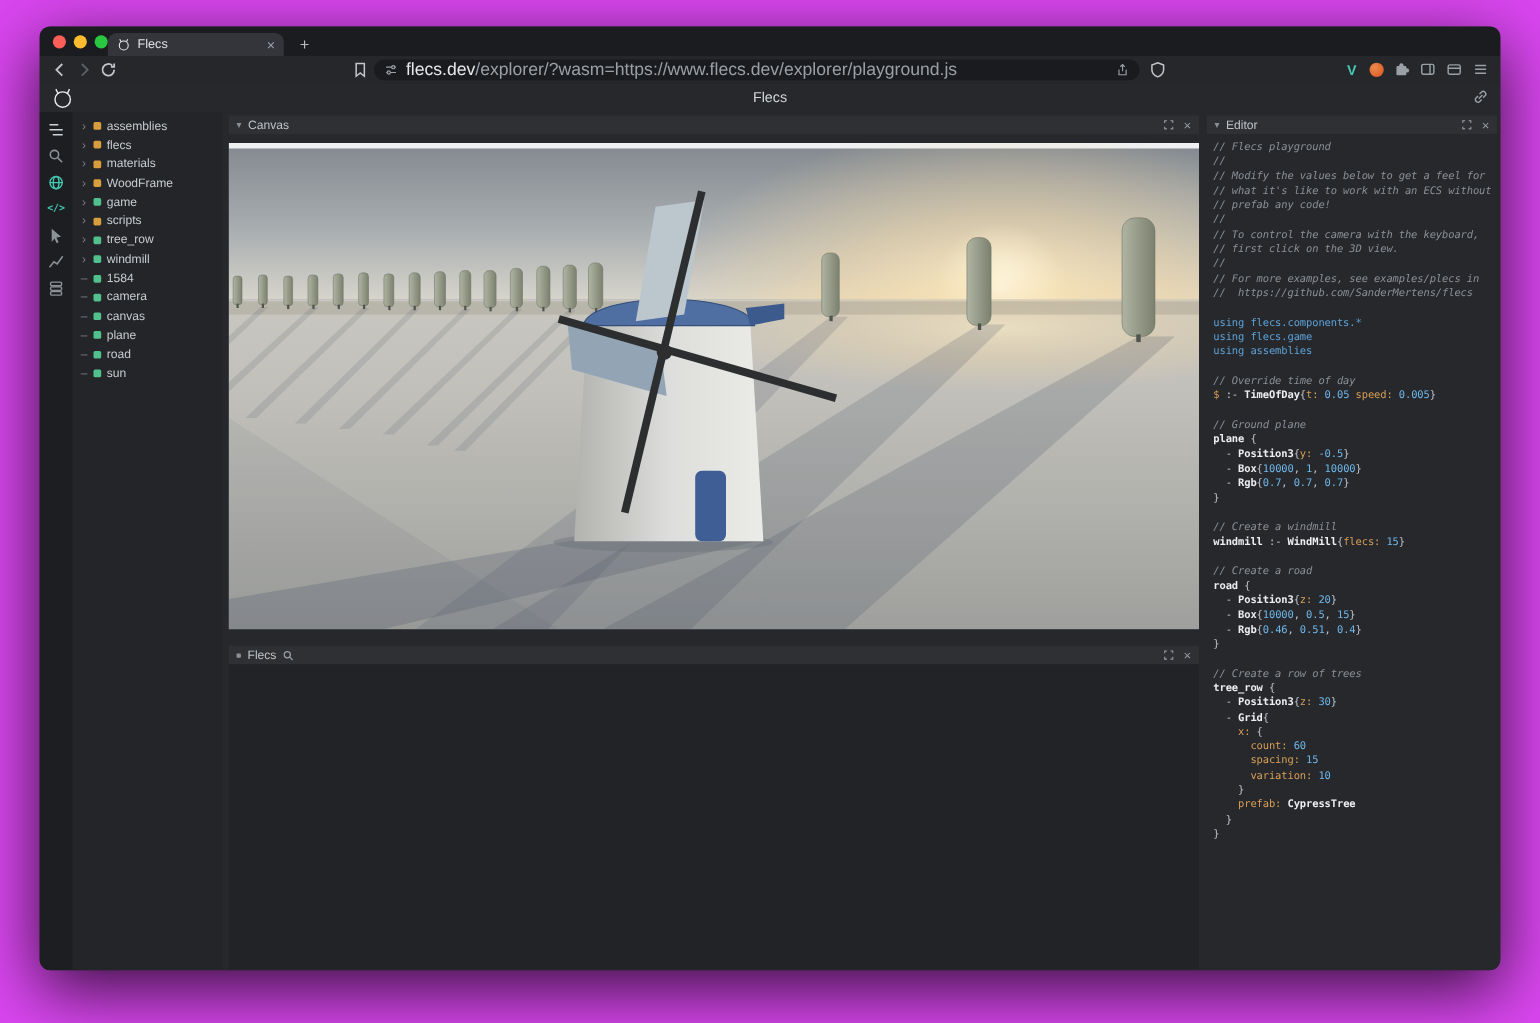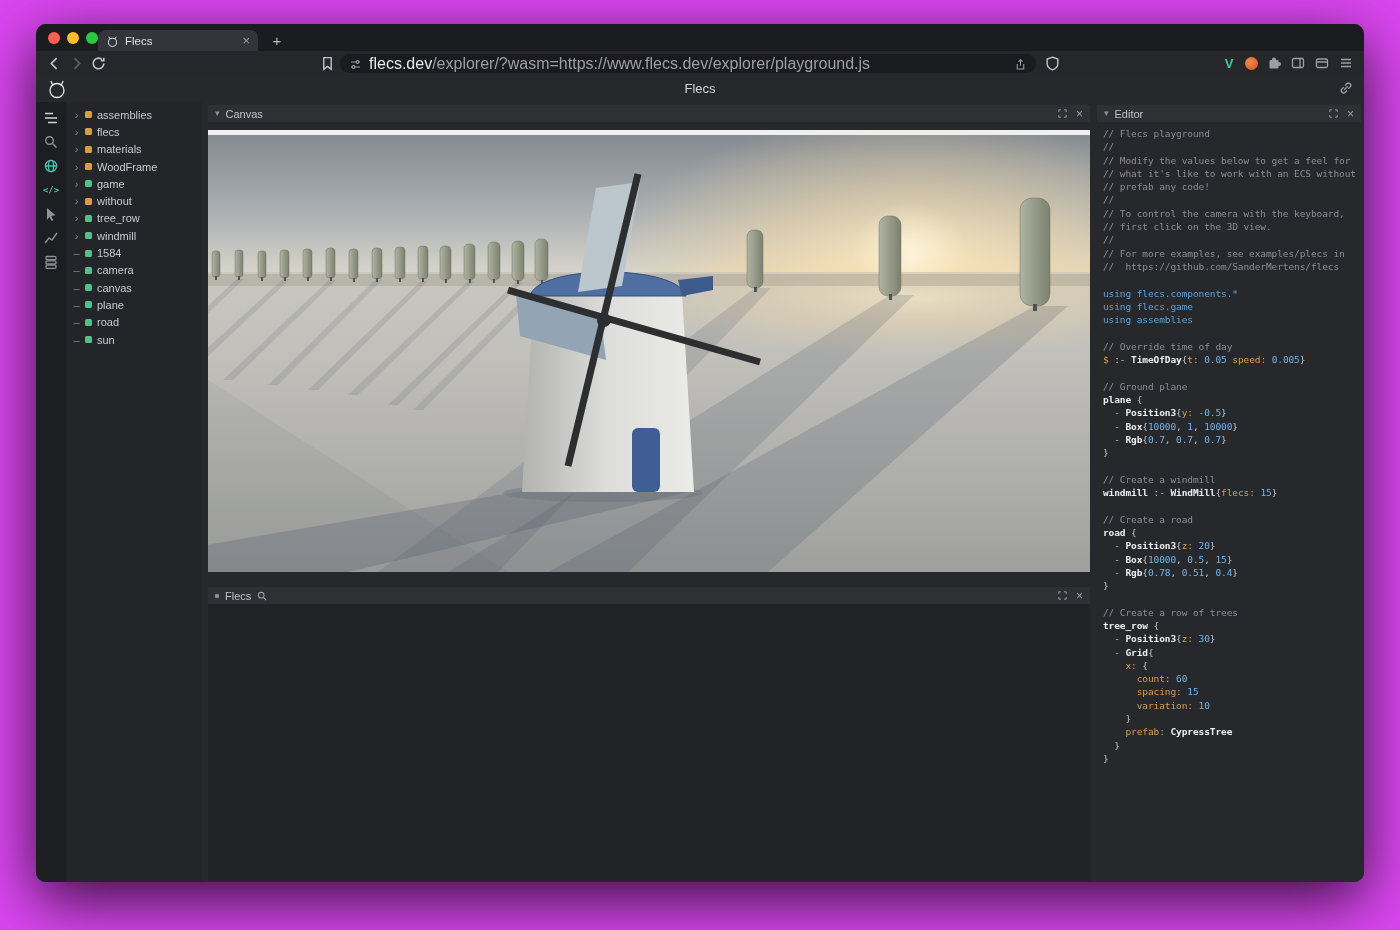--- a/index.html
+++ b/index.html
@@ -68,21 +68,21 @@
   .canvas-header{left:172px;top:3px;width:882px;}
   .canvas-body{position:absolute;left:172px;top:28px;width:882px;height:442px;background:#9aa0a6;overflow:hidden;}
   .canvas-body svg{display:block;}
 
   .search-header{left:172px;top:485px;width:882px;}
   .search-body{position:absolute;left:172px;top:502px;width:882px;bottom:1px;background:#212327;}
 
   .editor-header{left:1061px;top:3px;width:264px;}
   .editor-body{position:absolute;left:1061px;top:20px;width:264px;height:663px;background:#26282c;padding:5px 0 0 6px;box-sizing:border-box;overflow:hidden;}
   .code-line{font-family:"DejaVu Sans Mono",monospace;font-size:9.5px;letter-spacing:-0.1px;line-height:13.3px;height:13.3px;white-space:pre;color:#c2c6ca;}
-  .tok-cm{color:#8b9096;}
+  .tok-cm{color:#8b9096;font-style:italic;}
   .tok-kw,.tok-kwv{color:#5da2d8;}
   .tok-num{color:#6fb7ea;}
   .tok-key{color:#d99e57;}
   .tok-ent,.tok-comp{color:#eceef0;font-weight:bold;}
   .tok-pln{color:#c2c6ca;}
 </style>
 </head>
 <body>
 
 <div class="screen">
@@ -258,21 +258,21 @@
             <span>WoodFrame</span>
           </div>
           <div class="tree-row">
             <span class="tree-prefix">›</span>
             <span class="tree-square" style="background: rgb(82, 192, 140);"></span>
             <span>game</span>
           </div>
           <div class="tree-row">
             <span class="tree-prefix">›</span>
             <span class="tree-square" style="background: rgb(216, 158, 61);"></span>
-            <span>without</span>
+            <span>scripts</span>
           </div>
           <div class="tree-row">
             <span class="tree-prefix">›</span>
             <span class="tree-square" style="background: rgb(82, 192, 140);"></span>
             <span>tree_row</span>
           </div>
           <div class="tree-row">
             <span class="tree-prefix">›</span>
             <span class="tree-square" style="background: rgb(82, 192, 140);"></span>
             <span>windmill</span>
@@ -501,21 +501,21 @@
           <div class="code-line"><span class="tok-pln">  - </span><span class="tok-comp">Rgb</span><span class="tok-pln">{</span><span class="tok-num">0.7</span><span class="tok-pln">, </span><span class="tok-num">0.7</span><span class="tok-pln">, </span><span class="tok-num">0.7</span><span class="tok-pln">}</span></div>
           <div class="code-line"><span class="tok-pln">}</span></div>
           <div class="code-line">&nbsp;</div>
           <div class="code-line"><span class="tok-cm">// Create a windmill</span></div>
           <div class="code-line"><span class="tok-ent">windmill</span><span class="tok-pln"> :- </span><span class="tok-comp">WindMill</span><span class="tok-pln">{</span><span class="tok-key">flecs:</span><span class="tok-pln"> </span><span class="tok-num">15</span><span class="tok-pln">}</span></div>
           <div class="code-line">&nbsp;</div>
           <div class="code-line"><span class="tok-cm">// Create a road</span></div>
           <div class="code-line"><span class="tok-ent">road </span><span class="tok-pln">{</span></div>
           <div class="code-line"><span class="tok-pln">  - </span><span class="tok-comp">Position3</span><span class="tok-pln">{</span><span class="tok-key">z:</span><span class="tok-pln"> </span><span class="tok-num">20</span><span class="tok-pln">}</span></div>
           <div class="code-line"><span class="tok-pln">  - </span><span class="tok-comp">Box</span><span class="tok-pln">{</span><span class="tok-num">10000</span><span class="tok-pln">, </span><span class="tok-num">0.5</span><span class="tok-pln">, </span><span class="tok-num">15</span><span class="tok-pln">}</span></div>
-          <div class="code-line"><span class="tok-pln">  - </span><span class="tok-comp">Rgb</span><span class="tok-pln">{</span><span class="tok-num">0.78</span><span class="tok-pln">, </span><span class="tok-num">0.51</span><span class="tok-pln">, </span><span class="tok-num">0.4</span><span class="tok-pln">}</span></div>
+          <div class="code-line"><span class="tok-pln">  - </span><span class="tok-comp">Rgb</span><span class="tok-pln">{</span><span class="tok-num">0.46</span><span class="tok-pln">, </span><span class="tok-num">0.51</span><span class="tok-pln">, </span><span class="tok-num">0.4</span><span class="tok-pln">}</span></div>
           <div class="code-line"><span class="tok-pln">}</span></div>
           <div class="code-line">&nbsp;</div>
           <div class="code-line"><span class="tok-cm">// Create a row of trees</span></div>
           <div class="code-line"><span class="tok-ent">tree_row </span><span class="tok-pln">{</span></div>
           <div class="code-line"><span class="tok-pln">  - </span><span class="tok-comp">Position3</span><span class="tok-pln">{</span><span class="tok-key">z:</span><span class="tok-pln"> </span><span class="tok-num">30</span><span class="tok-pln">}</span></div>
           <div class="code-line"><span class="tok-pln">  - </span><span class="tok-comp">Grid</span><span class="tok-pln">{</span></div>
           <div class="code-line"><span class="tok-pln">    </span><span class="tok-key">x:</span><span class="tok-pln"> {</span></div>
           <div class="code-line"><span class="tok-pln">      </span><span class="tok-key">count:</span><span class="tok-pln"> </span><span class="tok-num">60</span></div>
           <div class="code-line"><span class="tok-pln">      </span><span class="tok-key">spacing:</span><span class="tok-pln"> </span><span class="tok-num">15</span></div>
           <div class="code-line"><span class="tok-pln">      </span><span class="tok-key">variation:</span><span class="tok-pln"> </span><span class="tok-num">10</span></div>

